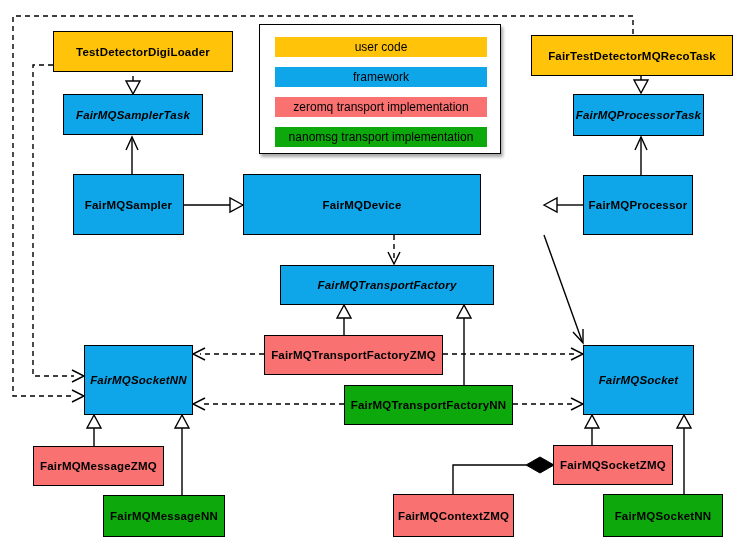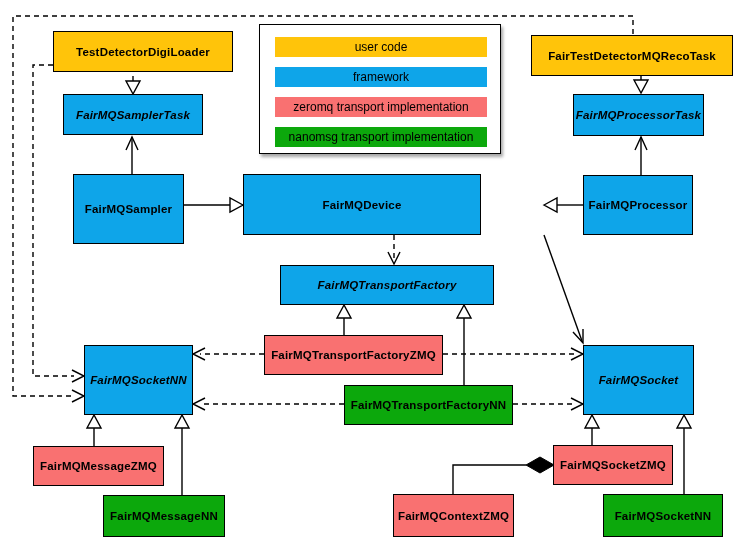--- a/index.html
+++ b/index.html
@@ -154,21 +154,21 @@
   </div>
 
   <div class="node gold" style="left:53px;top:31px;width:180px;height:41px">TestDetectorDigiLoader</div>
 
   <div class="node gold" style="left:531px;top:35px;width:202px;height:41px">FairTestDetectorMQRecoTask</div>
 
   <div class="node blue abstract" style="left:63px;top:94px;width:140px;height:41px">FairMQSamplerTask</div>
 
   <div class="node blue abstract" style="left:573px;top:94px;width:131px;height:42px">FairMQProcessorTask</div>
 
-  <div class="node blue" style="left:73px;top:174px;width:111px;height:70px">FairMQSampler</div>
+  <div class="node blue" style="left:73px;top:174px;width:111px;height:61px">FairMQSampler</div>
 
   <div class="node blue" style="left:243px;top:174px;width:238px;height:61px">FairMQDevice</div>
 
   <div class="node blue" style="left:583px;top:175px;width:110px;height:60px">FairMQProcessor</div>
 
   <div class="node blue abstract" style="left:280px;top:265px;width:214px;height:40px">FairMQTransportFactory</div>
 
   <div class="node red" style="left:264px;top:335px;width:179px;height:40px">FairMQTransportFactoryZMQ</div>
 
   <div class="node green" style="left:344px;top:385px;width:169px;height:40px">FairMQTransportFactoryNN</div>

